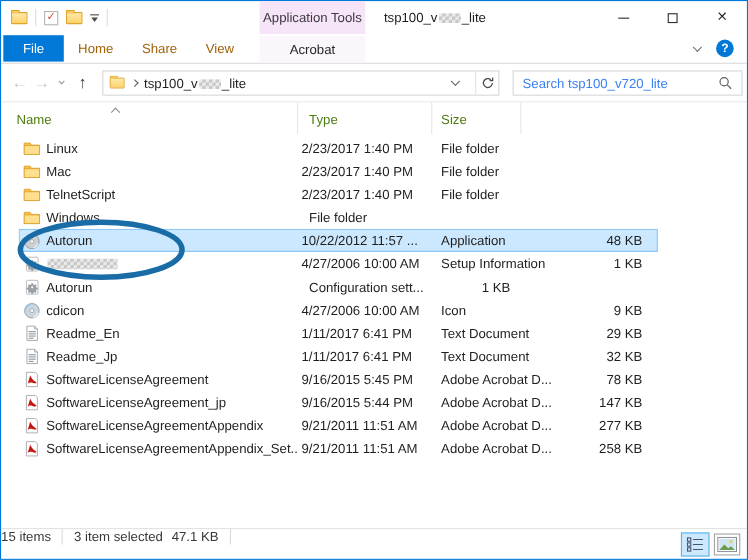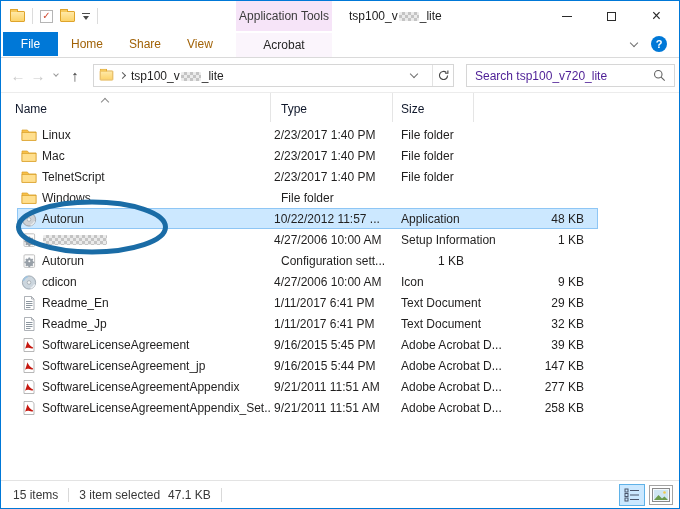--- a/index.html
+++ b/index.html
@@ -58,54 +58,54 @@
   
   .navbar { height:35px; flex:0 0 35px; position:relative; border-bottom:1px solid #ececec; }
   .nav-arrow { position:absolute; top:0; height:35px; display:flex; align-items:center; justify-content:center; font-size:15px; }
   .addr { position:absolute; left:92px; top:6px; width:361px; height:23px; border:1px solid #d6d6d6;
     background:#fff; display:flex; align-items:center; padding-left:5px; }
   .addr .crumb-sep { margin:0 6px; }
   .addr .spacer { flex:1; }
   .addr-vdiv { width:1px; height:21px; background:#e3e3e3; margin:0 0 0 8px; }
   .addr-btn { width:20px; height:21px; display:flex; align-items:center; justify-content:center; }
   .search { position:absolute; left:465px; top:6px; width:209px; height:23px; border:1px solid #d6d6d6;
-    background:#fff; display:flex; align-items:center; padding:0 8px; color:#4c1d95; }
+    background:#fff; display:flex; align-items:center; padding:0 8px; color:#3b82f6; }
   .search .stext { flex:1; white-space:nowrap; overflow:hidden; }
 
   
   .censored { display:inline-block; height:9px; border-radius:1px; vertical-align:middle; margin:0 1px;
     background-image:
       linear-gradient(45deg,#c4c4c4 25%,transparent 25%,transparent 75%,#c4c4c4 75%),
       linear-gradient(45deg,#c4c4c4 25%,#ebebeb 25%,#ebebeb 75%,#c4c4c4 75%);
     background-size:6px 6px; background-position:0 0,3px 3px; filter:blur(0.6px); }
   .censor-title { width:20px; }
   .name-censor { width:64px; height:10px; }
 
   
-  .listheader { height:29px; flex:0 0 29px; display:flex; align-items:flex-end; color:#0f172a; position:relative; }
+  .listheader { height:29px; flex:0 0 29px; display:flex; align-items:flex-end; color:#4d7c0f; position:relative; }
   .hcell { height:100%; display:flex; align-items:flex-end; padding-bottom:6px; border-right:1px solid #e5e5e5; }
   .h-name { width:270px; padding-left:14px; }
   .h-date { width:120px; padding-left:10px; }
   .h-type { width:122px; padding-left:10px; }
   .h-size { width:81px;  padding-left:8px; }
   .sort-caret { position:absolute; left:101px; top:3px; border-color:#8a8a8a; }
 
   
   .rows { flex:1; padding-top:2px; overflow:hidden; }
   .row { height:21px; margin-left:16px; width:581px; display:flex; align-items:center; }
   .row.selected { background:#cce8ff; box-shadow:inset 0 0 0 1px #8ec6f5; }
   .cell-name { width:254px; padding-left:4px; display:flex; align-items:center; gap:5px; overflow:hidden; white-space:nowrap; }
   .cell-date { width:120px; padding-left:3px; white-space:nowrap; }
   .cell-type { width:122px; padding-left:10px; white-space:nowrap; overflow:hidden; }
   .cell-size { width:81px; padding-right:10px; text-align:right; white-space:nowrap; }
   .ficon { width:16px; height:16px; flex:0 0 16px; display:inline-flex; align-items:center; justify-content:center; }
 
   
-  .statusbar { height:28px; flex:0 0 28px; border-top:1px solid #e3e3e3; display:flex; align-items:center;
-    padding-left:12px; color:#383838; position:relative; }
+  .statusbar { height:28px; flex:0 0 28px; border-top:1px solid #e3e3e3; display:flex; align-items:flex-start;
+    color:#383838; position:relative; }
   .status-div { width:1px; height:14px; background:#d9d9d9; margin:0 10px; }
   .sel-size { margin-left:8px; }
   .viewbtns { position:absolute; right:6px; top:3px; display:flex; gap:4px; align-items:center; }
   .vbtn { display:flex; align-items:center; justify-content:center; }
   .vbtn-details { width:26px; height:22px; border:1px solid #5fb2e8; background:#cbe8ff; }
   .vbtn-icons { width:24px; height:20px; border:1px solid #a3a3a3; background:#fff; }
 
   
   .annotation { position:absolute; left:12px; top:197px; width:158px; height:58px; z-index:10; pointer-events:none; }
 </style>
@@ -362,21 +362,21 @@
           <span class="ficon">
             <svg width="16" height="16" viewBox="0 0 16 16">
               <path d="M3 1.5h8.2l1.8 1.8v11.2H3z" fill="#fff" stroke="#a6a6a6" stroke-width="0.8"></path>
               <path d="M4.1 11.8c.9-2.5 2-6 2.3-7.6.4 1 1.3 3.1 3.3 4.7 1.3 1 2.5 1.3 2.4 2-.1.7-1.8.8-3.6.1-1.7-.6-3.3-.2-4.4.8z" fill="#c6170f"></path>
             </svg>
           </span>
           <span class="fname">SoftwareLicenseAgreement</span>
         </div>
         <div class="cell-date">9/16/2015 5:45 PM</div>
         <div class="cell-type">Adobe Acrobat D...</div>
-        <div class="cell-size">39 KB</div>
+        <div class="cell-size">78 KB</div>
       </div>
       <div class="row">
         <div class="cell-name">
           <span class="ficon">
             <svg width="16" height="16" viewBox="0 0 16 16">
               <path d="M3 1.5h8.2l1.8 1.8v11.2H3z" fill="#fff" stroke="#a6a6a6" stroke-width="0.8"></path>
               <path d="M4.1 11.8c.9-2.5 2-6 2.3-7.6.4 1 1.3 3.1 3.3 4.7 1.3 1 2.5 1.3 2.4 2-.1.7-1.8.8-3.6.1-1.7-.6-3.3-.2-4.4.8z" fill="#c6170f"></path>
             </svg>
           </span>
           <span class="fname">SoftwareLicenseAgreement_jp</span>

